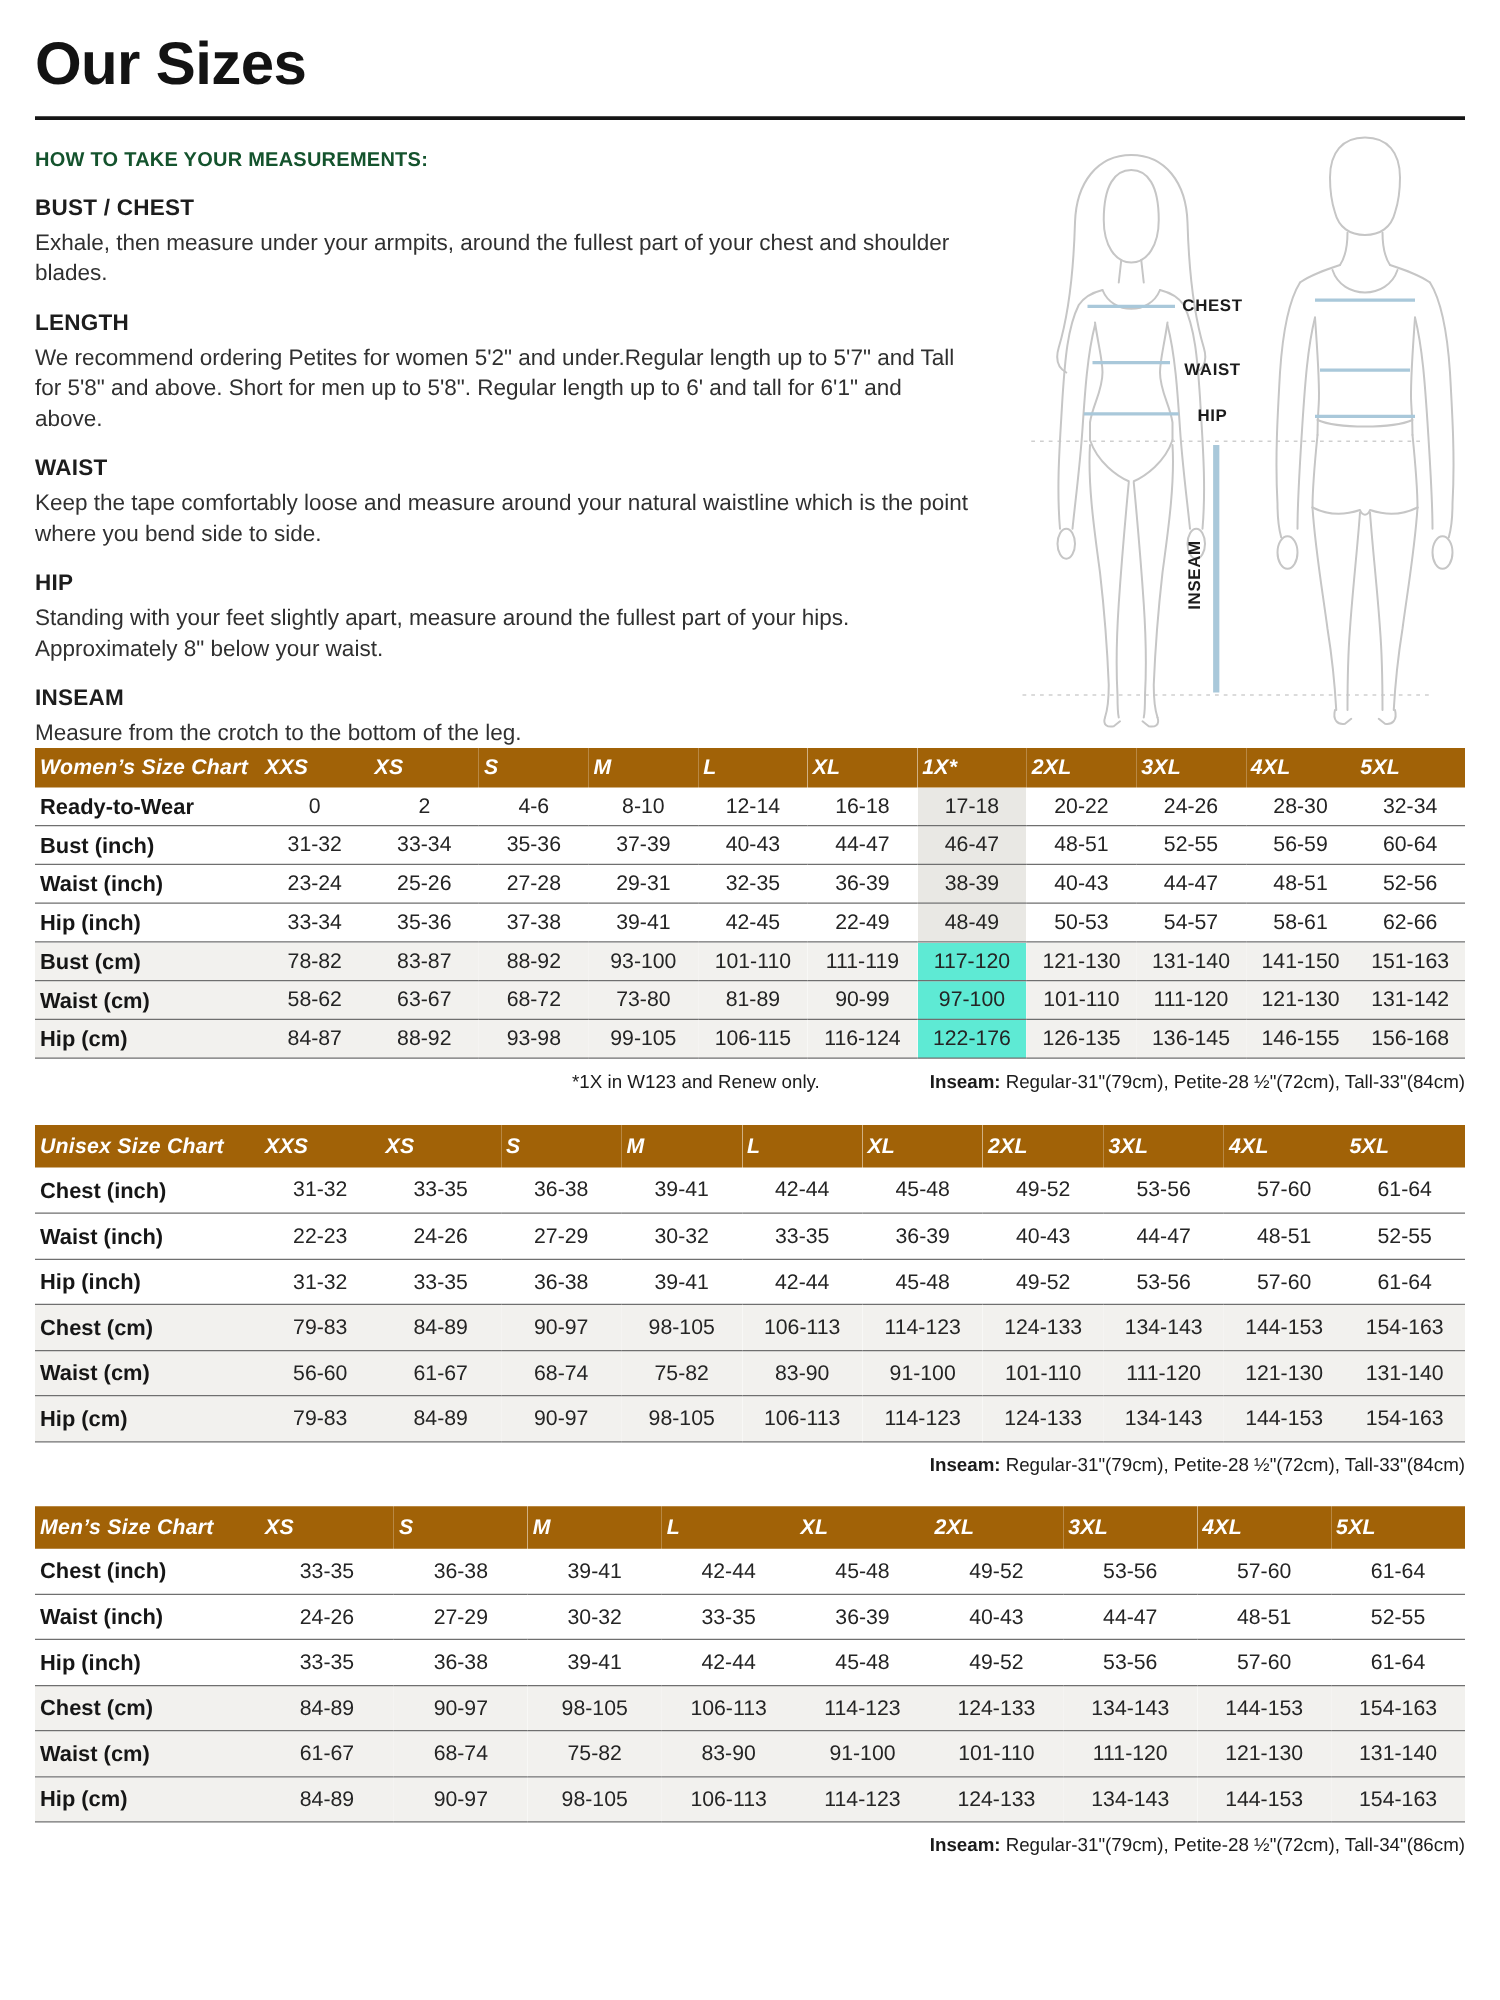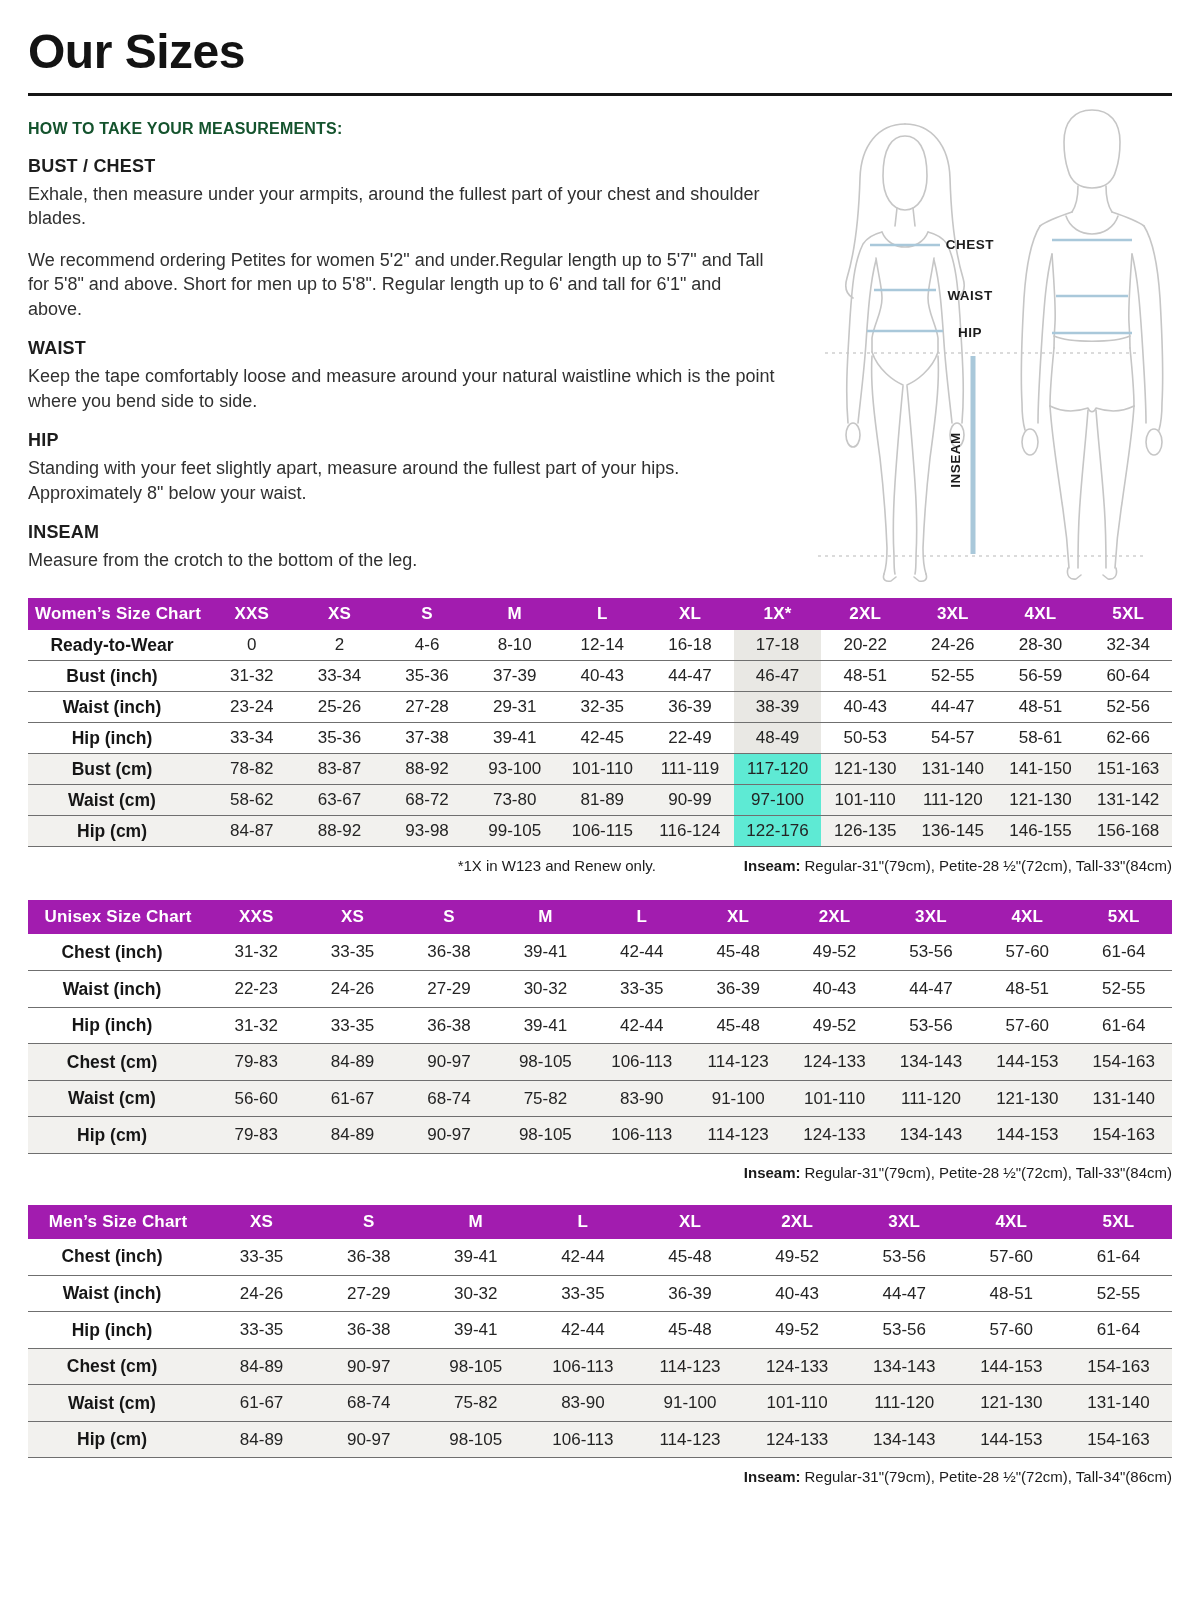--- a/index.html
+++ b/index.html
@@ -23,25 +23,25 @@
   .measure { stroke:#a9c8da; stroke-width:2.6; }
   .inseam-line { stroke:#a9c8da; stroke-width:5; }
   .dash { stroke:#cfcfcf; stroke-width:1.3; stroke-dasharray:3 4; fill:none; }
   .fig-label { font-family:"Liberation Sans", sans-serif; font-size:13.5px; font-weight:700; fill:#1c1c1c; letter-spacing:0.5px; }
 
   .table-wrap { width:1144px; }
   table.size-table { width:1144px; border-collapse:collapse; table-layout:fixed; }
   table.size-table th, table.size-table td { padding:0 4px; overflow:hidden; }
   table.size-table col.label-col { width:180px; }
   table.size-table thead tr { height:34px; }
-  table.size-table thead th { background:#a21caf; color:#ffffff; font-size:17px; font-weight:700; text-align:center; letter-spacing:0.2px; }
+  table.size-table thead th { background:#a16207; color:#ffffff; font-size:17px; font-weight:700; text-align:left; letter-spacing:0.2px;font-style:italic; }
   table.size-table tbody tr { border-bottom:1.5px solid #6f6f6f; height:36.5px; }
   .compact table.size-table tbody tr { height:31px; }
   .compact table.size-table thead tr { height:32px; }
-  table.size-table tbody th.row-label { text-align:center; padding-right:16px; font-size:17.5px; font-weight:700; color:#161616; }
+  table.size-table tbody th.row-label { text-align:left; padding-right:16px; font-size:17.5px; font-weight:700; color:#161616; }
   table.size-table tbody td { text-align:center; font-size:17px; color:#242424; }
   table.size-table tbody tr.shade { background:#f2f1ee; }
   table.size-table tbody td.hl { background:#e9e8e4;margin-top:43px; }
   table.size-table tbody tr.shade td.hl { background:#5eead4; }
 
   .footnote-row { width:1144px; display:flex; justify-content:flex-end; align-items:center; gap:88px; margin:10px 0 0 0; font-size:15px; color:#1b1b1b; }
   .footnote-row .inseam-text { margin-left:4px; }
   .footnote-row b { font-weight:700; }
   .gap-a { margin-top:26px; }
   .gap-b { margin-top:24px; }
@@ -56,20 +56,21 @@
 
   <div class="content-row">
     <div class="text-col">
       <p class="how-to">HOW TO TAKE YOUR MEASUREMENTS:</p>
 
       <div class="section">
         <h3>BUST / CHEST</h3>
         <p>Exhale, then measure under your armpits, around the fullest part of your chest and shoulder blades.</p>
       </div>
       <div class="section">
+        <h3>LENGTH</h3>
         <p>We recommend ordering Petites for women 5'2" and under.Regular length up to 5'7" and Tall for 5'8" and above. Short for men up to 5'8". Regular length up to 6' and tall for 6'1" and above.</p>
       </div>
       <div class="section">
         <h3>WAIST</h3>
         <p>Keep the tape comfortably loose and measure around your natural waistline which is the point where you bend side to side.</p>
       </div>
       <div class="section">
         <h3>HIP</h3>
         <p>Standing with your feet slightly apart, measure around the fullest part of your hips. Approximately 8" below your waist.</p>
       </div>

